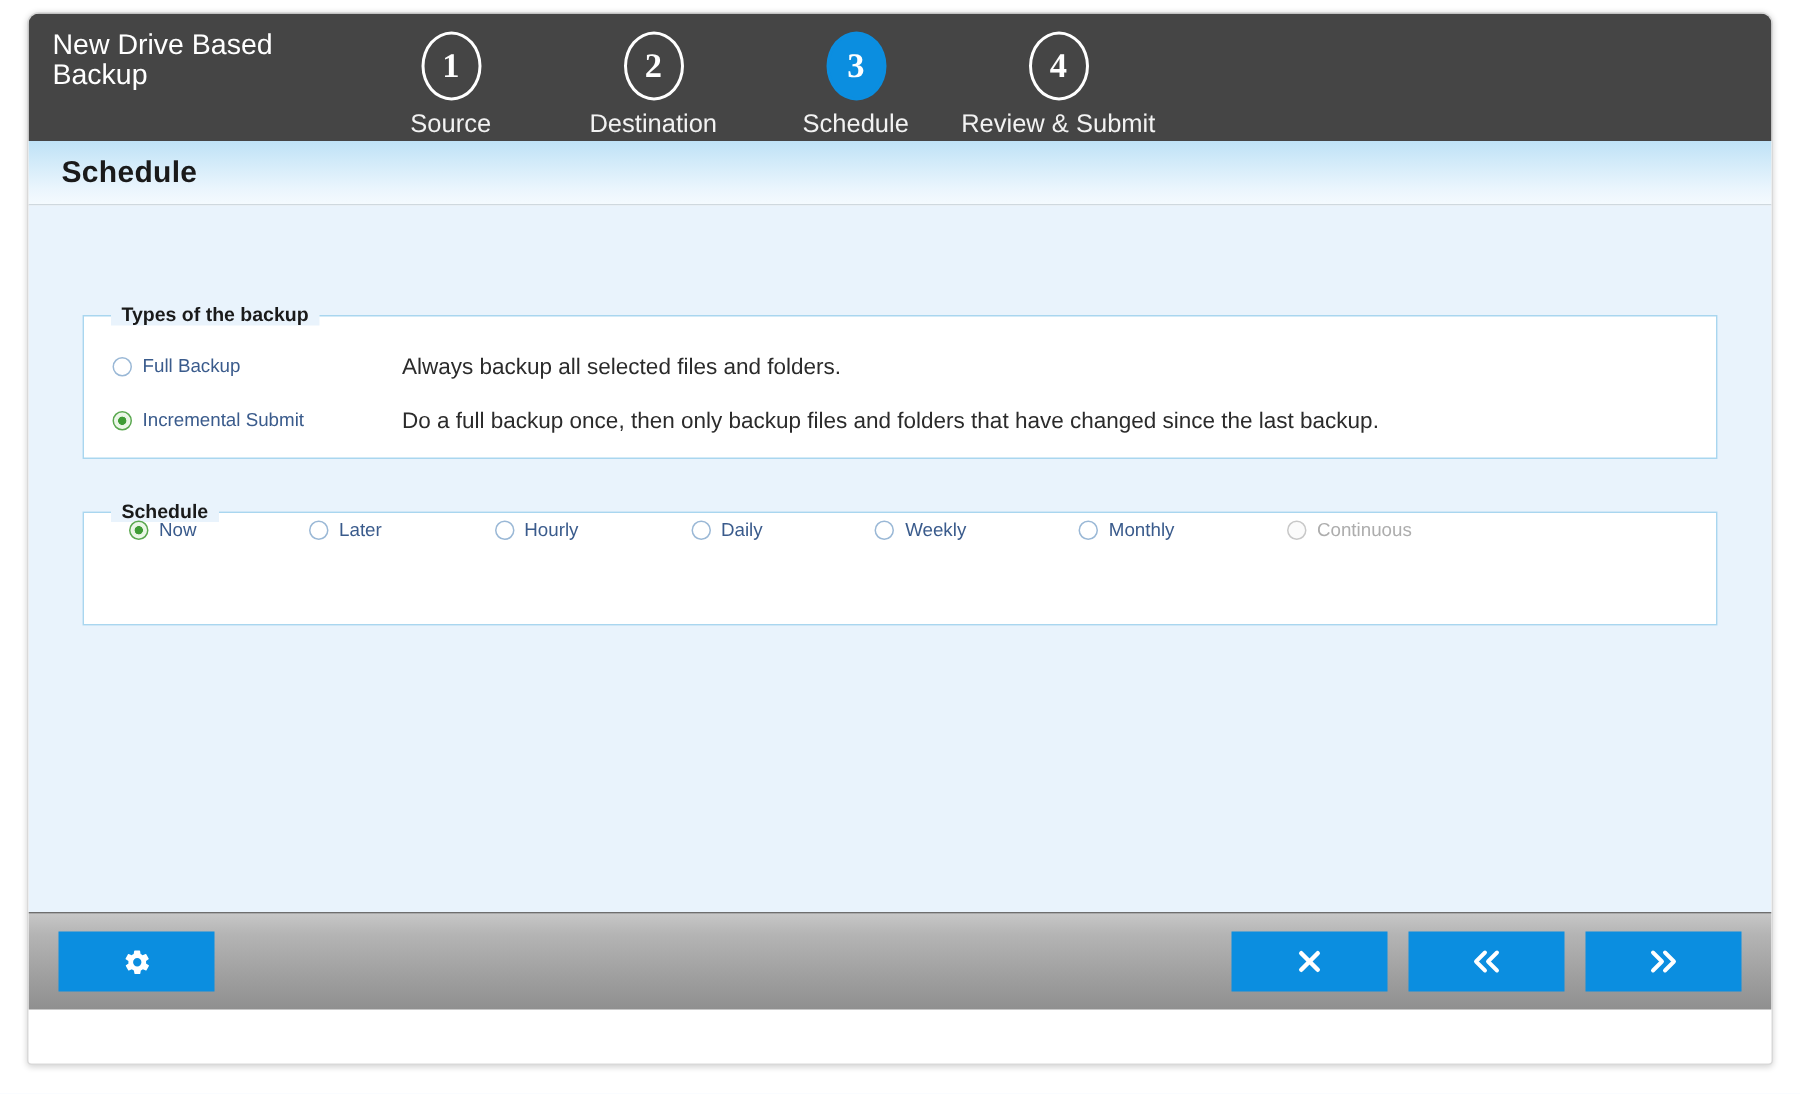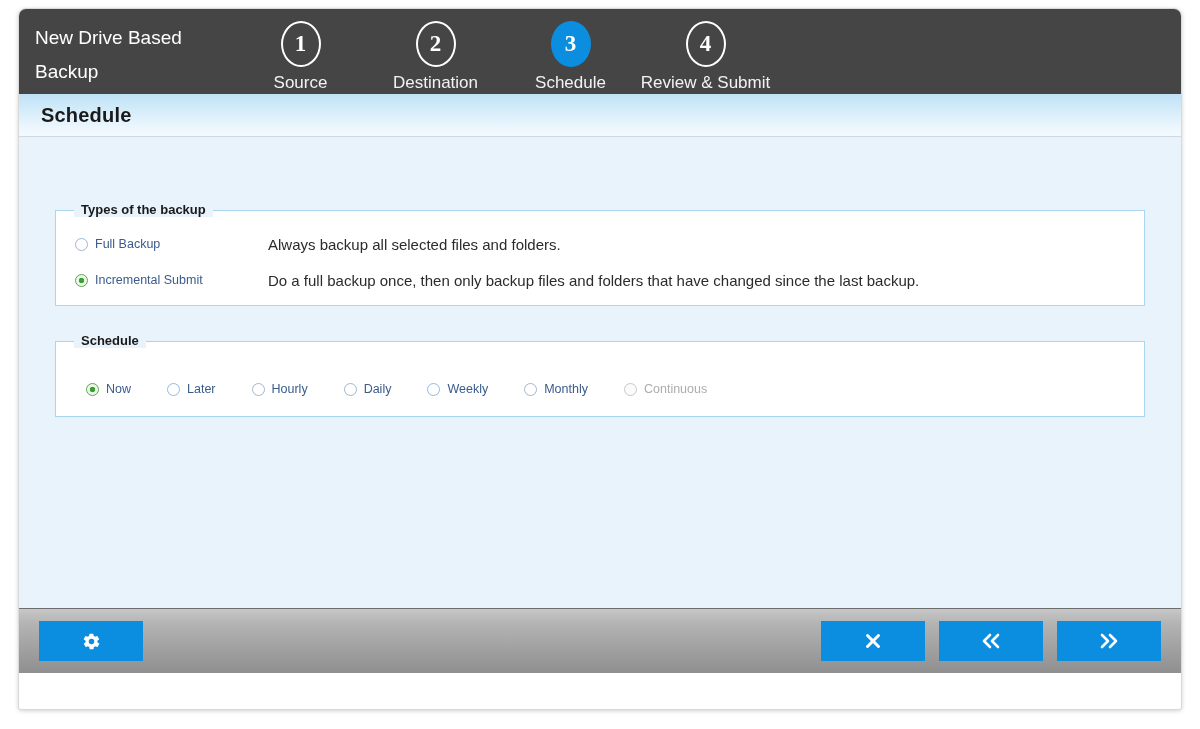--- a/index.html
+++ b/index.html
@@ -89,21 +89,21 @@
     align-items: flex-start;
     overflow: hidden;
   }
   .wizard-title {
     position: absolute;
     left: 16px;
     top: 12px;
     width: 200px;
     color: #ffffff;
     font-size: 19px;
-    line-height: 34px;
+    line-height: 20px;
     font-weight: 400;
   }
   .steps {
     position: absolute;
     left: 214px;
     top: 0;
     height: 85px;
     display: flex;
     align-items: flex-start;
   }
@@ -235,26 +235,27 @@
     position: absolute;
     left: 212px;
     font-size: 15px;
     color: #2b2b2b;
     white-space: nowrap;
   }
 
   
   .sched-row {
     position: absolute;
-    top: 28px;
+    top: 4px;
     left: 30px;
     right: 10px;
     height: 26px;
     display: flex;
-    align-items: flex-end;
+    align-items: flex-start;
+    gap: 39px;
   }
   .sched-row .radio { margin-right: 36px; }
 
   
   .toolbar {
     position: relative;
     height: 64px;
     background: linear-gradient(to bottom, #c7c7c7 0%, #b4b4b4 22%, #9d9d9d 70%, #8f8f8f 100%);
     border-top: 1px solid #6e6e6e;
     display: flex;

